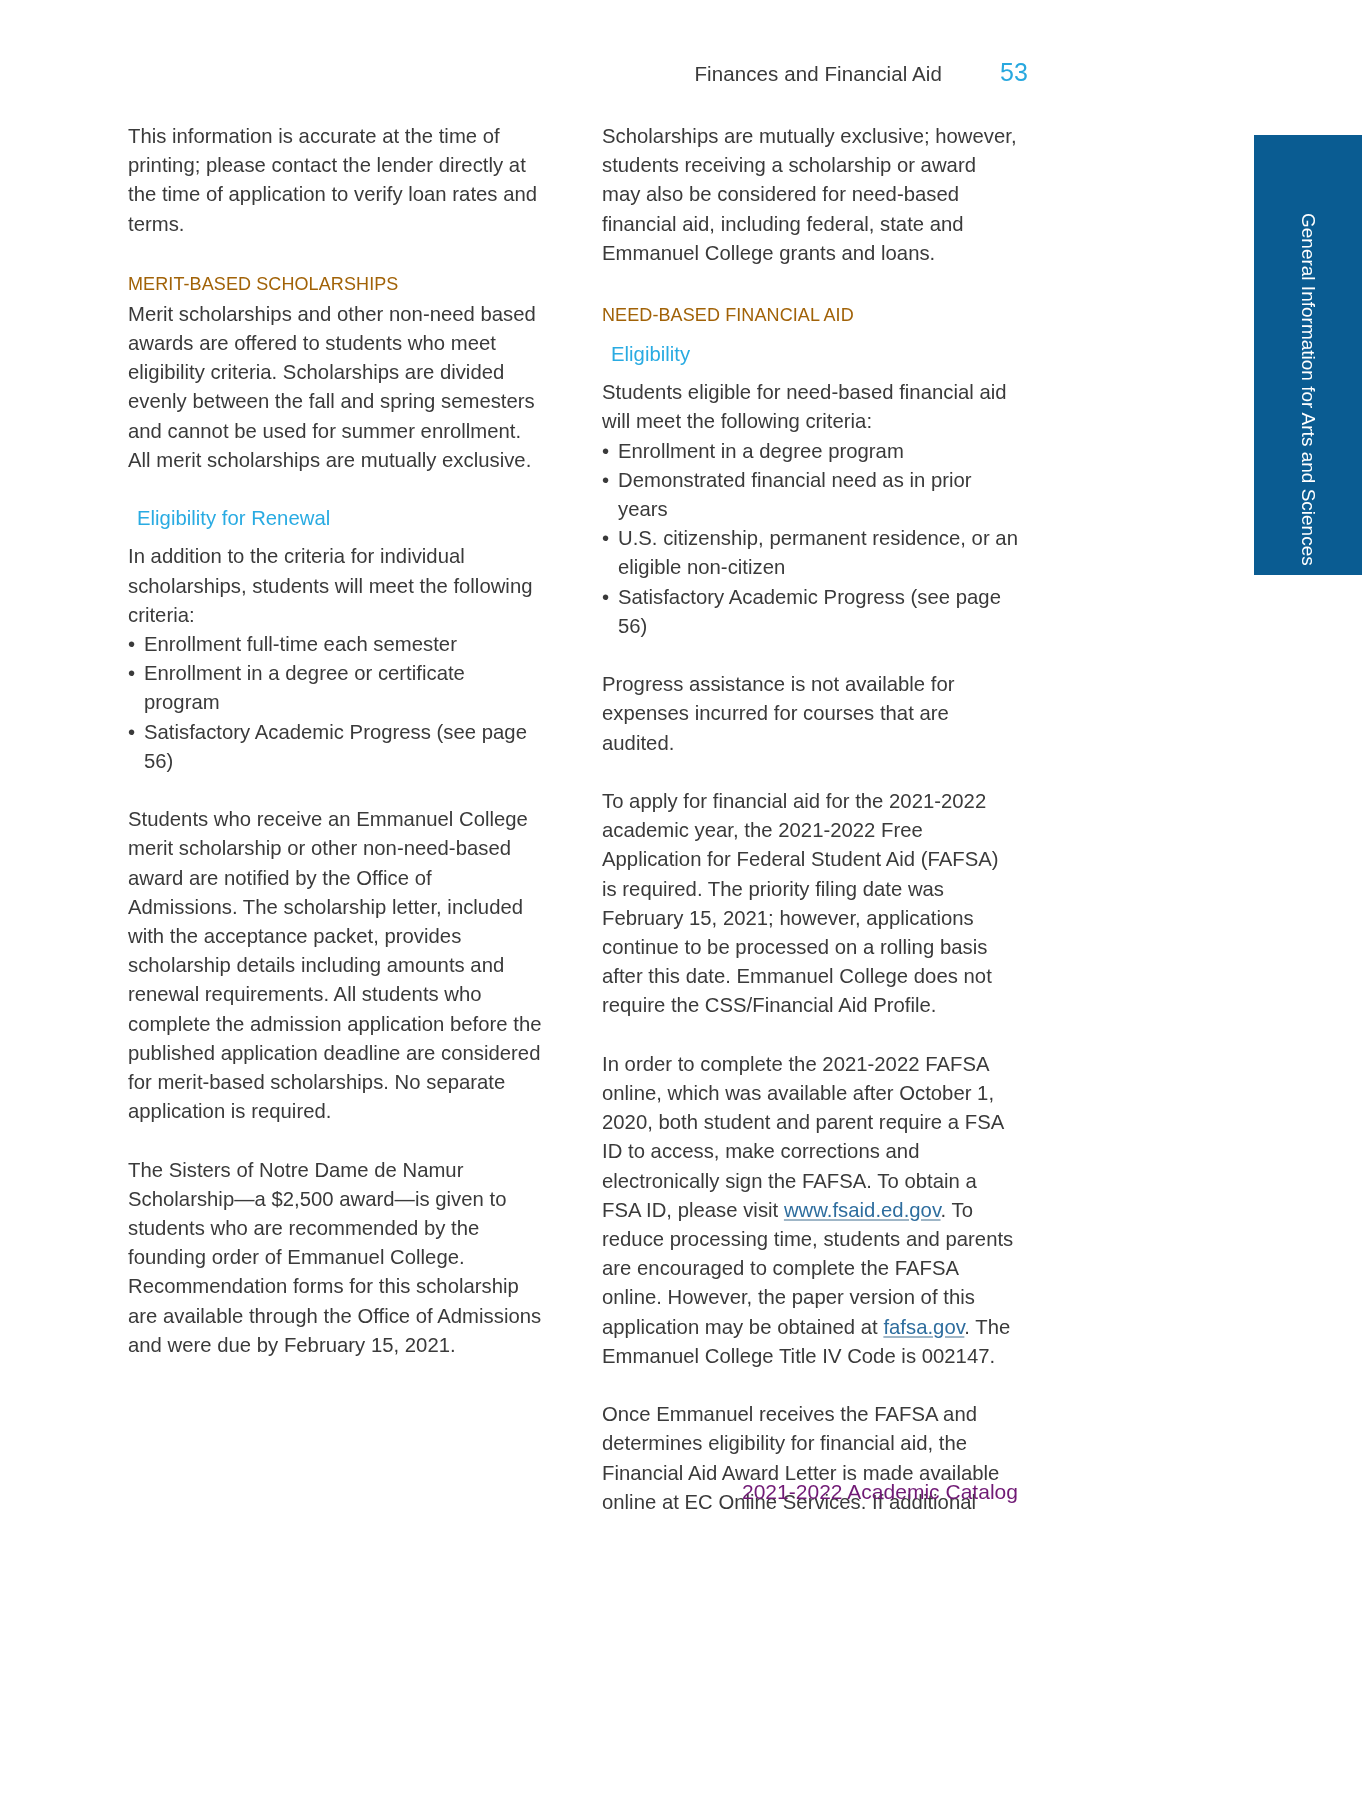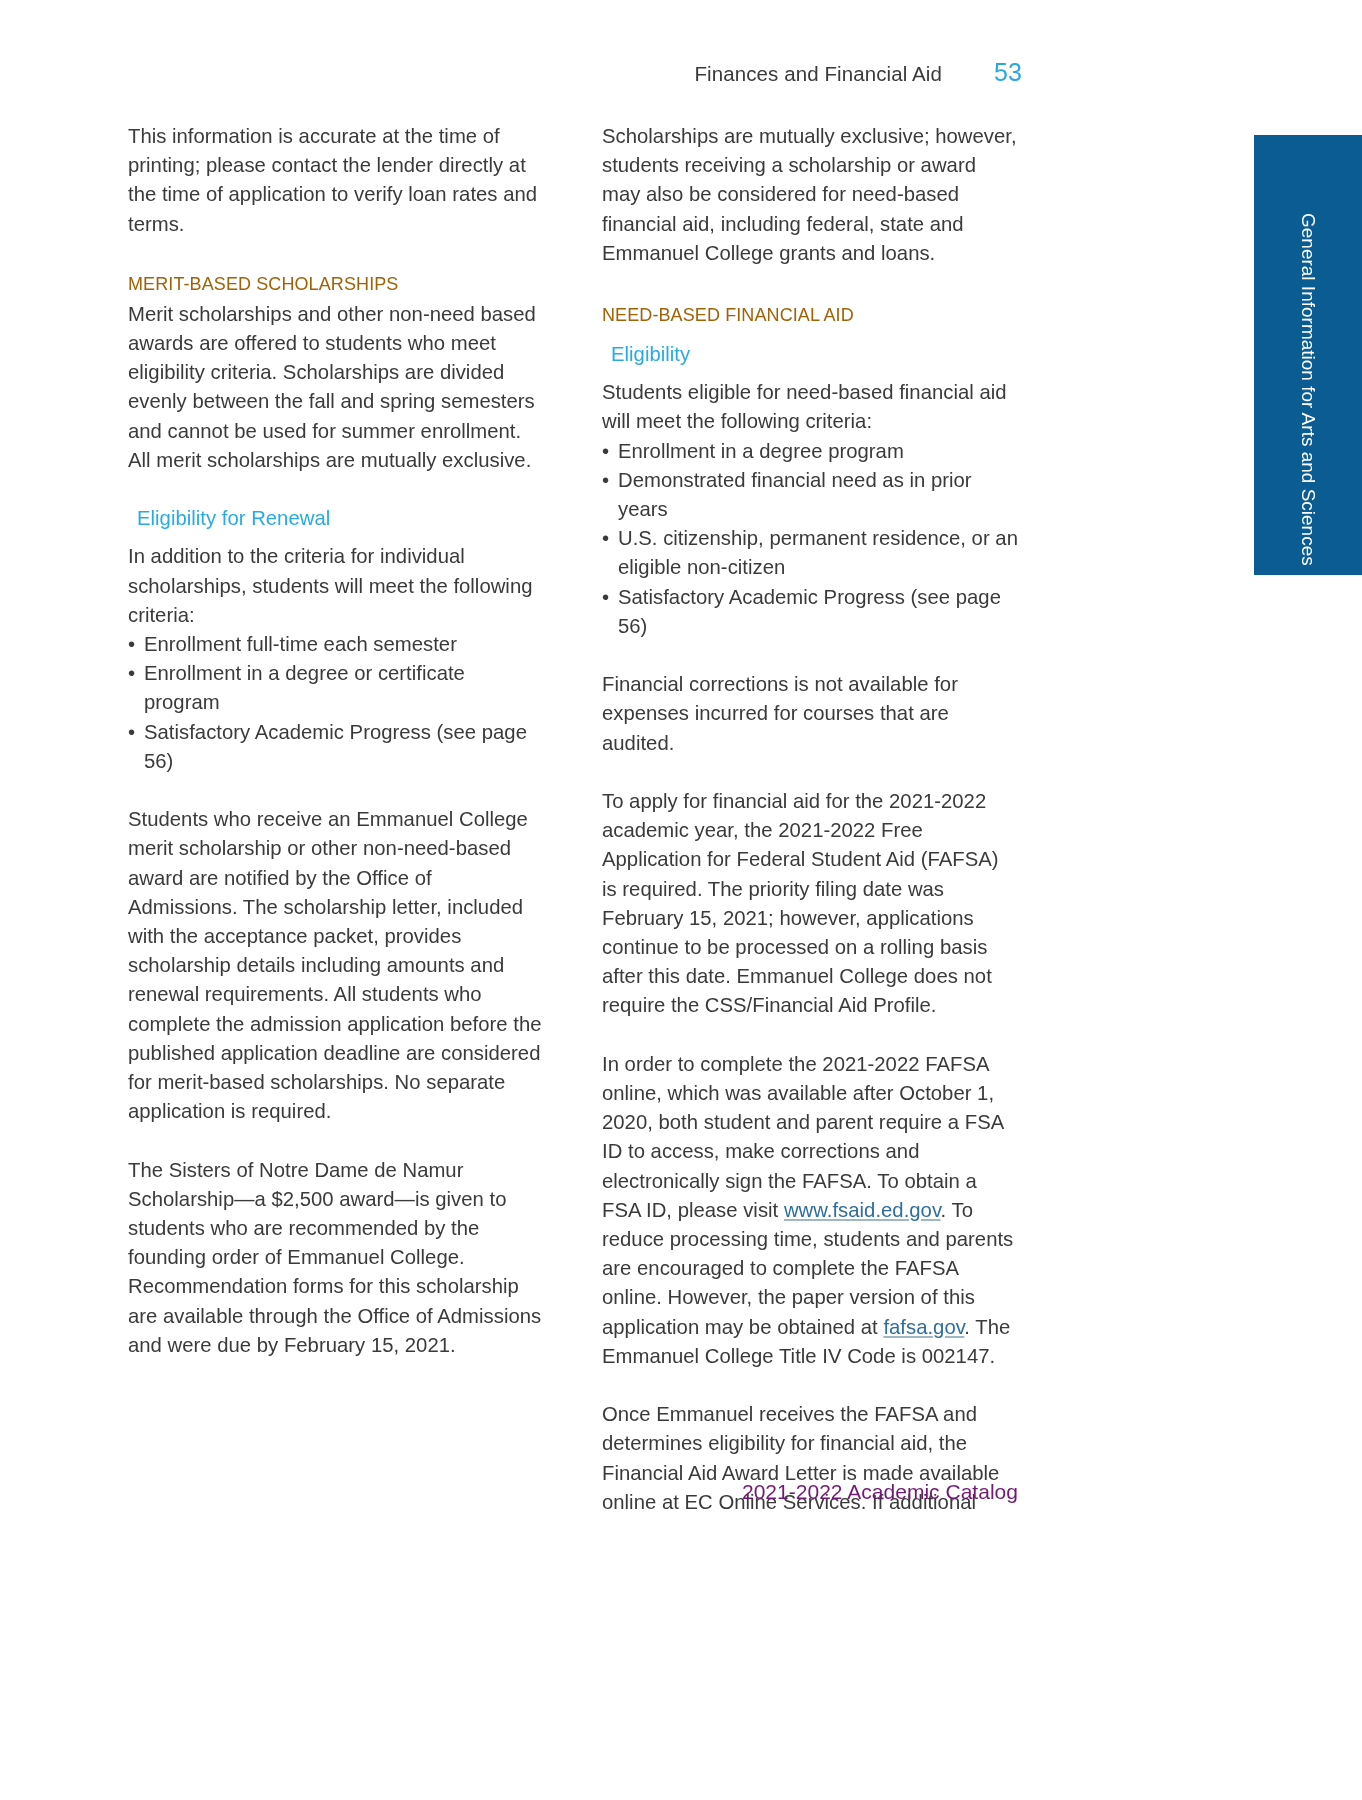--- a/index.html
+++ b/index.html
@@ -37,21 +37,21 @@
     font-size: 20.5px;
     color: #3a3a3a;
     letter-spacing: 0.1px;
     white-space: nowrap;
   }
   .running-head-pageno {
     font-size: 25px;
     color: #28a8df;
     margin-left: 52px;
     width: 40px;
-    text-align: left;
+    text-align: center;
     white-space: nowrap;
   }
 
   
   .side-tab {
     position: absolute;
     top: 135px;
     left: 1254px;
     width: 108px;
     height: 440px;
@@ -222,21 +222,21 @@
 
       <p class="para">Students eligible for need-based financial aid will meet the following criteria:</p>
 
       <ul class="bullets">
         <li><span>Enrollment in a degree program</span></li>
         <li><span>Demonstrated financial need as in prior years</span></li>
         <li><span>U.S. citizenship, permanent residence, or an eligible non-citizen</span></li>
         <li><span>Satisfactory Academic Progress (see page 56)</span></li>
       </ul>
 
-      <p class="para" style="margin-top:29.2px;">Financial corrections is not available for expenses incurred for courses that are audited.</p>
+      <p class="para" style="margin-top:29.2px;">Progress assistance is not available for expenses incurred for courses that are audited.</p>
 
       <p class="para">To apply for financial aid for the 2021-2022 academic year, the 2021-2022 Free Application for Federal Student Aid (FAFSA) is required. The priority filing date was February 15, 2021; however, applications continue to be processed on a rolling basis after this date. Emmanuel College does not require the CSS/Financial Aid Profile.</p>
 
       <p class="para"><span>In order to complete the 2021-2022 FAFSA online, which was available after October 1, 2020, both student and parent require a FSA ID to access, make corrections and electronically sign the FAFSA. To obtain a FSA ID, please visit </span><a class="inline-link" href="#">www.fsaid.ed.gov</a><span>. To reduce processing time, students and parents are encouraged to complete the FAFSA online. However, the paper version of this application may be obtained at </span><a class="inline-link" href="#">fafsa.gov</a><span>. The Emmanuel College Title IV Code is 002147.</span></p>
 
       <p class="para">Once Emmanuel receives the FAFSA and determines eligibility for financial aid, the Financial Aid Award Letter is made available online at EC Online Services. If additional</p>
 
     </div>
   </div>
 

